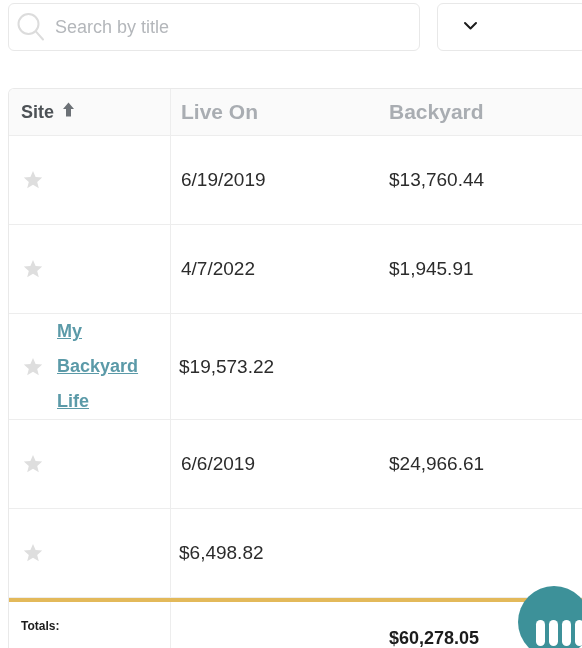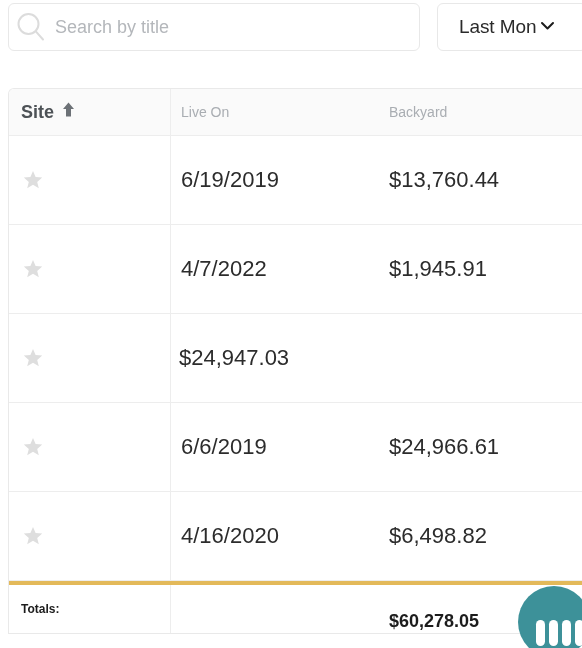--- a/index.html
+++ b/index.html
@@ -146,23 +146,23 @@
 
   .th-site {
     font-size: 18px;
     font-weight: bold;
     color: #4d5256;
     display: inline-flex;
     align-items: center;
     gap: 7px;
   }
   .th-muted {
-    font-size: 14px;
+    font-size: 21px;
     color: #a9adb2;
-    font-weight: normal;
+    font-weight: bold;
   }
 
   .sort-arrow { display: inline-block; }
 
   
   .brow { min-height: 89px; }
   .brow .c-site {
     padding-left: 0;
     align-items: center;
   }
@@ -185,21 +185,21 @@
     color: #5b9aa8;
     text-decoration: underline;
     font-size: 18px;
     font-weight: bold;
     line-height: 35px;
     cursor: pointer;
     display: inline;
   }
 
   .cell-text {
-    font-size: 22px;
+    font-size: 19px;
     color: #2c2c2c;
   }
 
   .totals-row {
     display: flex;
     align-items: stretch;
     height: 48px;
     border-top: none;
   }
   .totals-row .c-site,
@@ -245,21 +245,20 @@
       <span class="search-icon">
         <svg width="34" height="34" viewBox="0 0 34 34">
           <circle cx="14.5" cy="14" r="10" fill="none" stroke="#dcdcdc" stroke-width="2"></circle>
           <line x1="21.8" y1="21.4" x2="29" y2="29.5" stroke="#dcdcdc" stroke-width="2" stroke-linecap="round"></line>
         </svg>
       </span>
       <input class="search-input" type="text" placeholder="Search by title" style="">
     </div>
 
     <div class="range-select">
-      <span class="range-select-label">Last Mon</span>
       <span class="chev">
         <svg width="19" height="19" viewBox="0 0 19 19">
           <polyline points="4,7 9.5,12.5 15,7" fill="none" stroke="#1c1c1c" stroke-width="2" stroke-linecap="round" stroke-linejoin="round"></polyline>
         </svg>
       </span>
     </div>
   </div>
 
   <div class="table-wrap">
 
@@ -320,23 +319,26 @@
       </div>
     </div>
 
     <div class="trow brow">
       <div class="c-site">
         <span class="star-cell">
           <svg width="22" height="22" viewBox="0 0 22 22">
             <path d="M11 2 L13.6 8.1 L20.2 8.6 L15.2 12.9 L16.8 19.3 L11 15.8 L5.2 19.3 L6.8 12.9 L1.8 8.6 L8.4 8.1 Z" fill="#dedede"></path>
           </svg>
         </span>
-      </div>
-      <div class="c-rev">
-        <span class="cell-text">$24,947.03</span>
+        <span class="site-name">
+          <span class="site-link">My Backyard Life</span>
+        </span>
+      </div>
+      <div class="c-rev">
+        <span class="cell-text">$19,573.22</span>
       </div>
     </div>
 
     <div class="trow brow">
       <div class="c-site">
         <span class="star-cell">
           <svg width="22" height="22" viewBox="0 0 22 22">
             <path d="M11 2 L13.6 8.1 L20.2 8.6 L15.2 12.9 L16.8 19.3 L11 15.8 L5.2 19.3 L6.8 12.9 L1.8 8.6 L8.4 8.1 Z" fill="#dedede"></path>
           </svg>
         </span>
@@ -355,23 +357,20 @@
     <div class="trow brow">
       <div class="c-site">
         <span class="star-cell">
           <svg width="22" height="22" viewBox="0 0 22 22">
             <path d="M11 2 L13.6 8.1 L20.2 8.6 L15.2 12.9 L16.8 19.3 L11 15.8 L5.2 19.3 L6.8 12.9 L1.8 8.6 L8.4 8.1 Z" fill="#dedede"></path>
           </svg>
         </span>
         <span class="site-name">
           <span class="site-link"></span>
         </span>
-      </div>
-      <div class="c-live">
-        <span class="cell-text">4/16/2020</span>
       </div>
       <div class="c-rev">
         <span class="cell-text">$6,498.82</span>
       </div>
     </div>
 
     <div style="height:4px;background:#e3b95a;"></div>
 
     <div class="trow totals-row">
       <div class="c-site">

